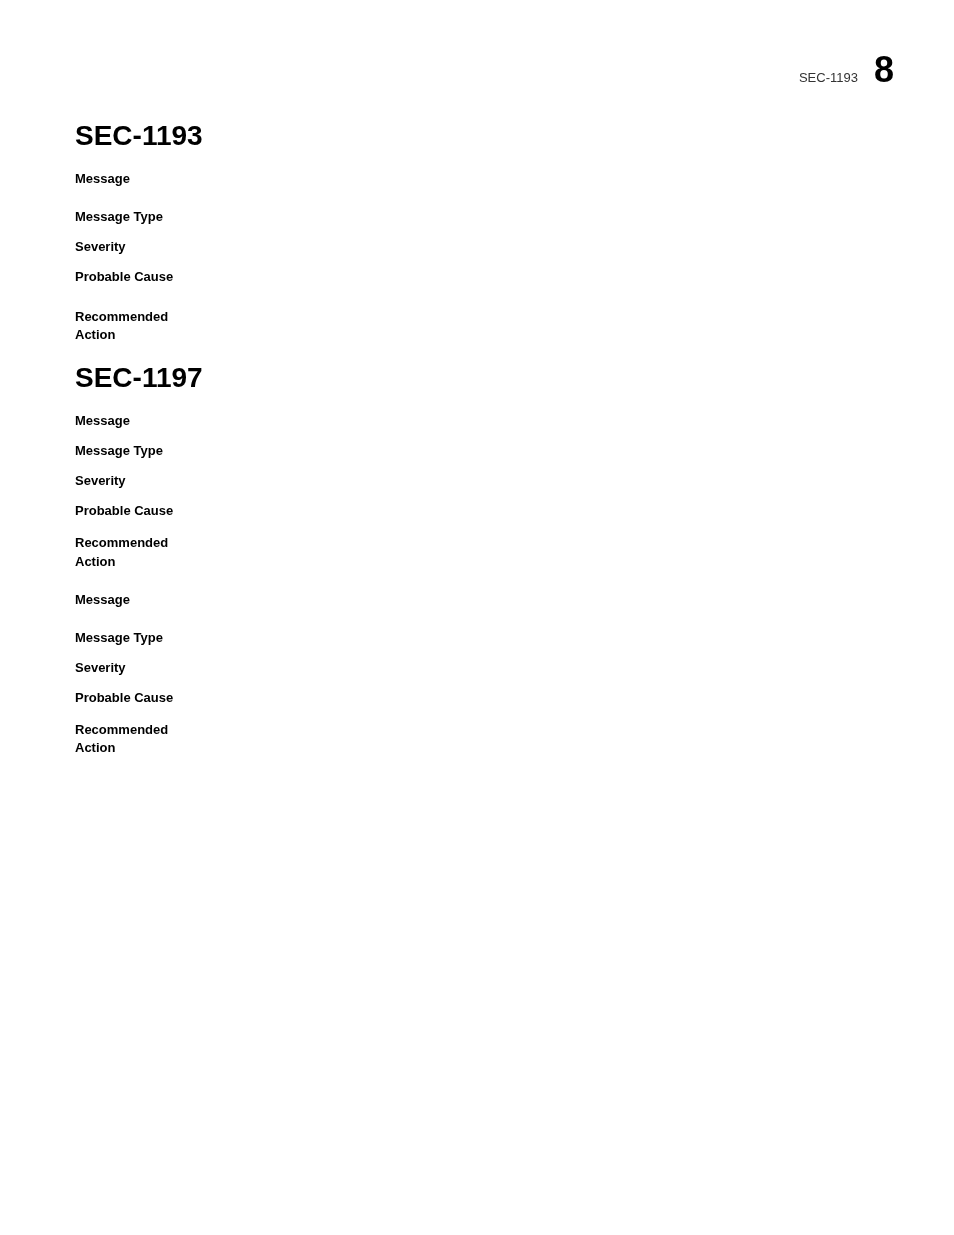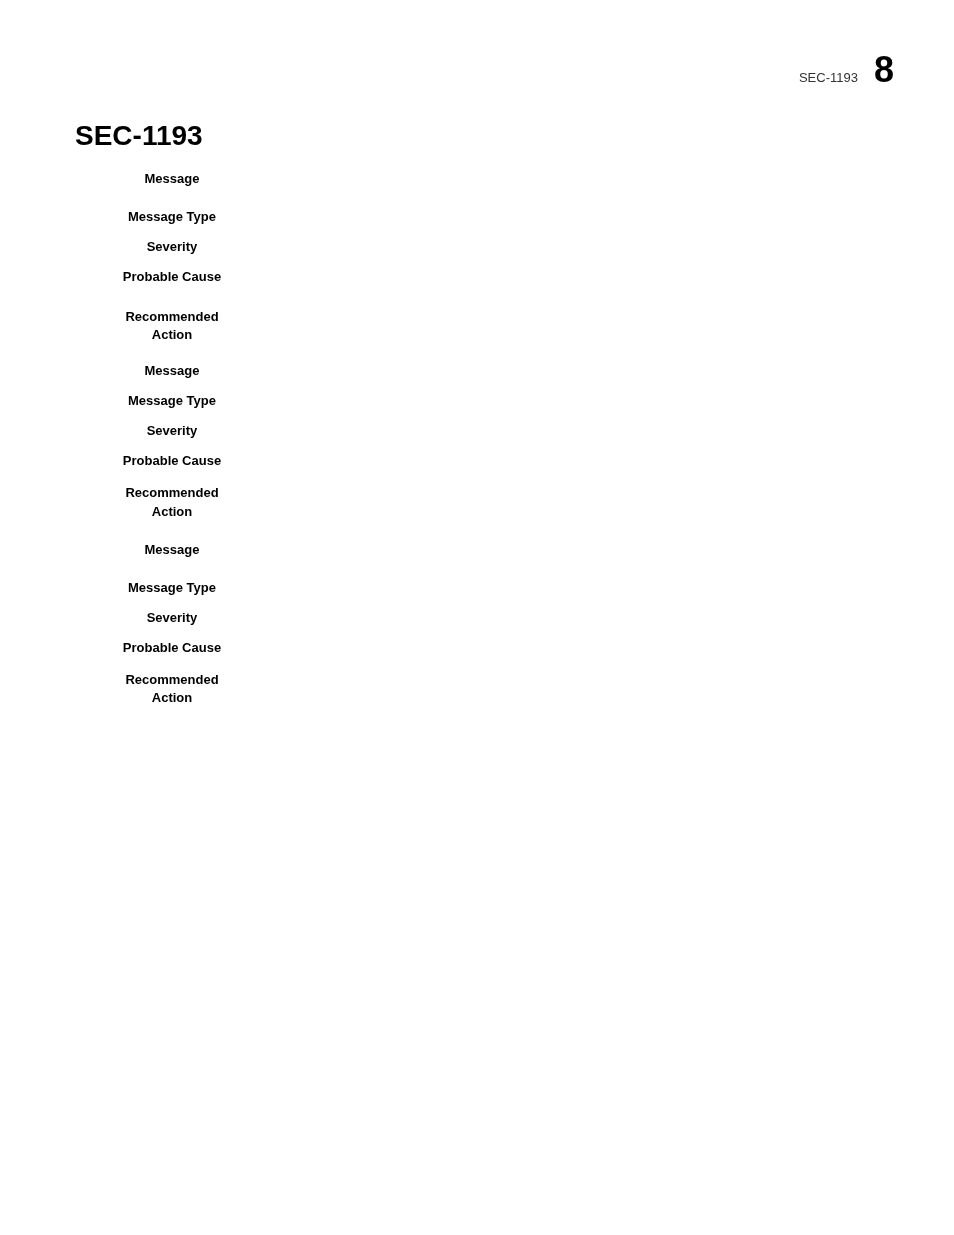--- a/index.html
+++ b/index.html
@@ -58,21 +58,21 @@
 
     .field-row {
       display: flex;
       margin-bottom: 10px;
       min-height: 20px;
     }
 
     .field-label {
       width: 210px;
       min-width: 210px;
-      text-align: center;
+      text-align: left;
       font-size: 13px;
       font-weight: bold;
       font-family: Arial, sans-serif;
       padding-right: 16px;
       line-height: 1.4;
     }
 
     .field-value {
       flex: 1;
       font-size: 13px;
@@ -121,20 +121,21 @@
       <div class="field-value"></div>
     </div>
 
     <div class="field-row multi-line">
       <div class="field-label" style="padding-top:2px;">Recommended<br>Action</div>
       <div class="field-value"></div>
     </div>
   </div>
 
   <div class="section section-divider">
+    <div class="section-title">SEC-1197</div>
 
     <div class="field-row">
       <div class="field-label">Message</div>
       <div class="field-value"></div>
     </div>
 
     <div class="field-row">
       <div class="field-label">Message Type</div>
       <div class="field-value"></div>
     </div>

